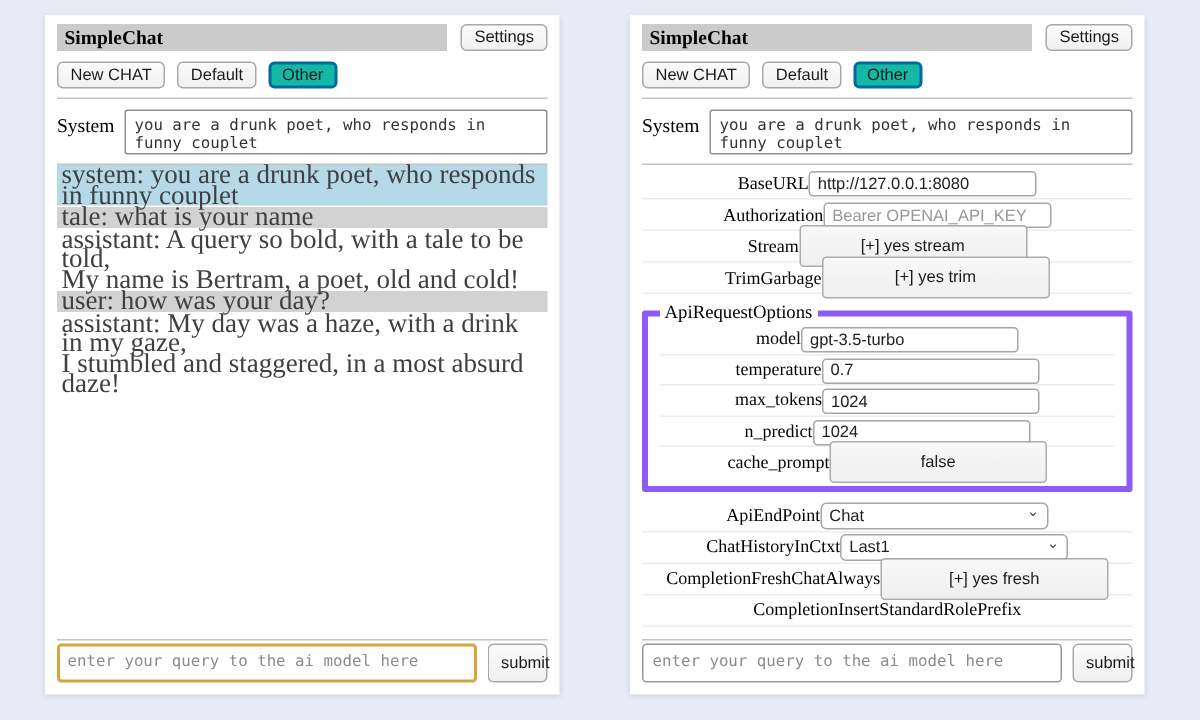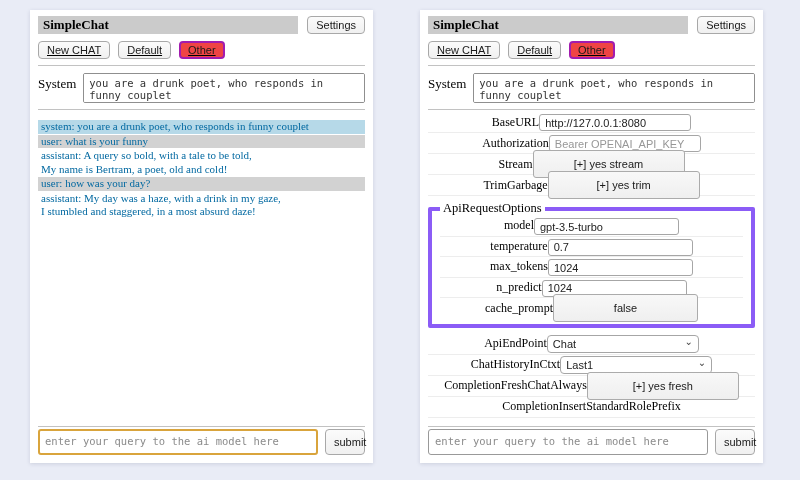--- a/index.html
+++ b/index.html
@@ -37,43 +37,43 @@
     font-family: "Liberation Sans", sans-serif;
     font-size: 11px;
     color: #1a1a1a;
     background: linear-gradient(#fbfbfb, #f0f0f0);
     border: 1px solid #a8a8a8;
     border-radius: 4px;
     padding: 2px 8px;
     line-height: 12px;
     cursor: pointer;
   }
-  .session-row { display: flex; gap: 8px; margin-top: 7px; text-decoration: underline; }
+  .session-row { display: flex; gap: 8px; margin-top: 7px; }
   .session-row .btn.selected {
-    background: #ef4444;
-    border: 2px solid #a21caf;
+    background: #14b8a6;
+    border: 2px solid #0369a1;
     padding: 1px 7px;
   }
   hr.divider {
     border: none;
     border-top: 1px solid #c2c2c2;
     margin: 6px 0 0 0;
     width: 100%;
   }
   .system-row { display: flex; gap: 7px; margin-top: 7px; align-items: flex-start; }
   .system-label { font-size: 13px; padding-top: 3px; }
   textarea.sys {
     flex: 1; height: 30px; resize: none;
     font-family: "DejaVu Sans Mono", monospace;
     font-size: 10.5px; color: #333;
     border: 1px solid #8f8f8f; border-radius: 2px;
     padding: 3px 5px; outline: none;
   }
   
-  .chat-list { margin-top: 10px; font-size: 11px; line-height: 13.5px; color: #0369a1; }
+  .chat-list { font-size: 18px; line-height: 13.5px; color: #404040; }
   .msg { padding: 0 3px; margin-bottom: 1px; white-space: pre-wrap; }
   .msg.system { background: #b6d9e8; }
   .msg.user { background: #d2d2d2; }
   .msg.assistant { background: transparent; }
   
   .settings-list { margin-top: 2px; }
   .setting-row {
     display: flex; justify-content: center; align-items: center;
     height: 21px;
     border-bottom: 1px solid #ededed;
@@ -145,21 +145,21 @@
       <button class="btn selected">Other</button>
     </div>
     <hr class="divider">
     <div class="system-row">
       <span class="system-label">System</span>
       <textarea class="sys" spellcheck="false" style="">you are a drunk poet, who responds in funny couplet</textarea>
     </div>
     <hr class="divider">
     <div class="chat-list">
       <div class="msg system">system: you are a drunk poet, who responds in funny couplet</div>
-      <div class="msg user">user: what is your funny</div>
+      <div class="msg user">tale: what is your name</div>
       <div class="msg assistant">assistant: A query so bold, with a tale to be told,
 My name is Bertram, a poet, old and cold!</div>
       <div class="msg user">user: how was your day?</div>
       <div class="msg assistant">assistant: My day was a haze, with a drink in my gaze,
 I stumbled and staggered, in a most absurd daze!</div>
     </div>
     <div class="spacer"></div>
     <hr class="divider">
     <div class="query-row">
       <textarea class="query focused" spellcheck="false" placeholder="enter your query to the ai model here" style=""></textarea>

